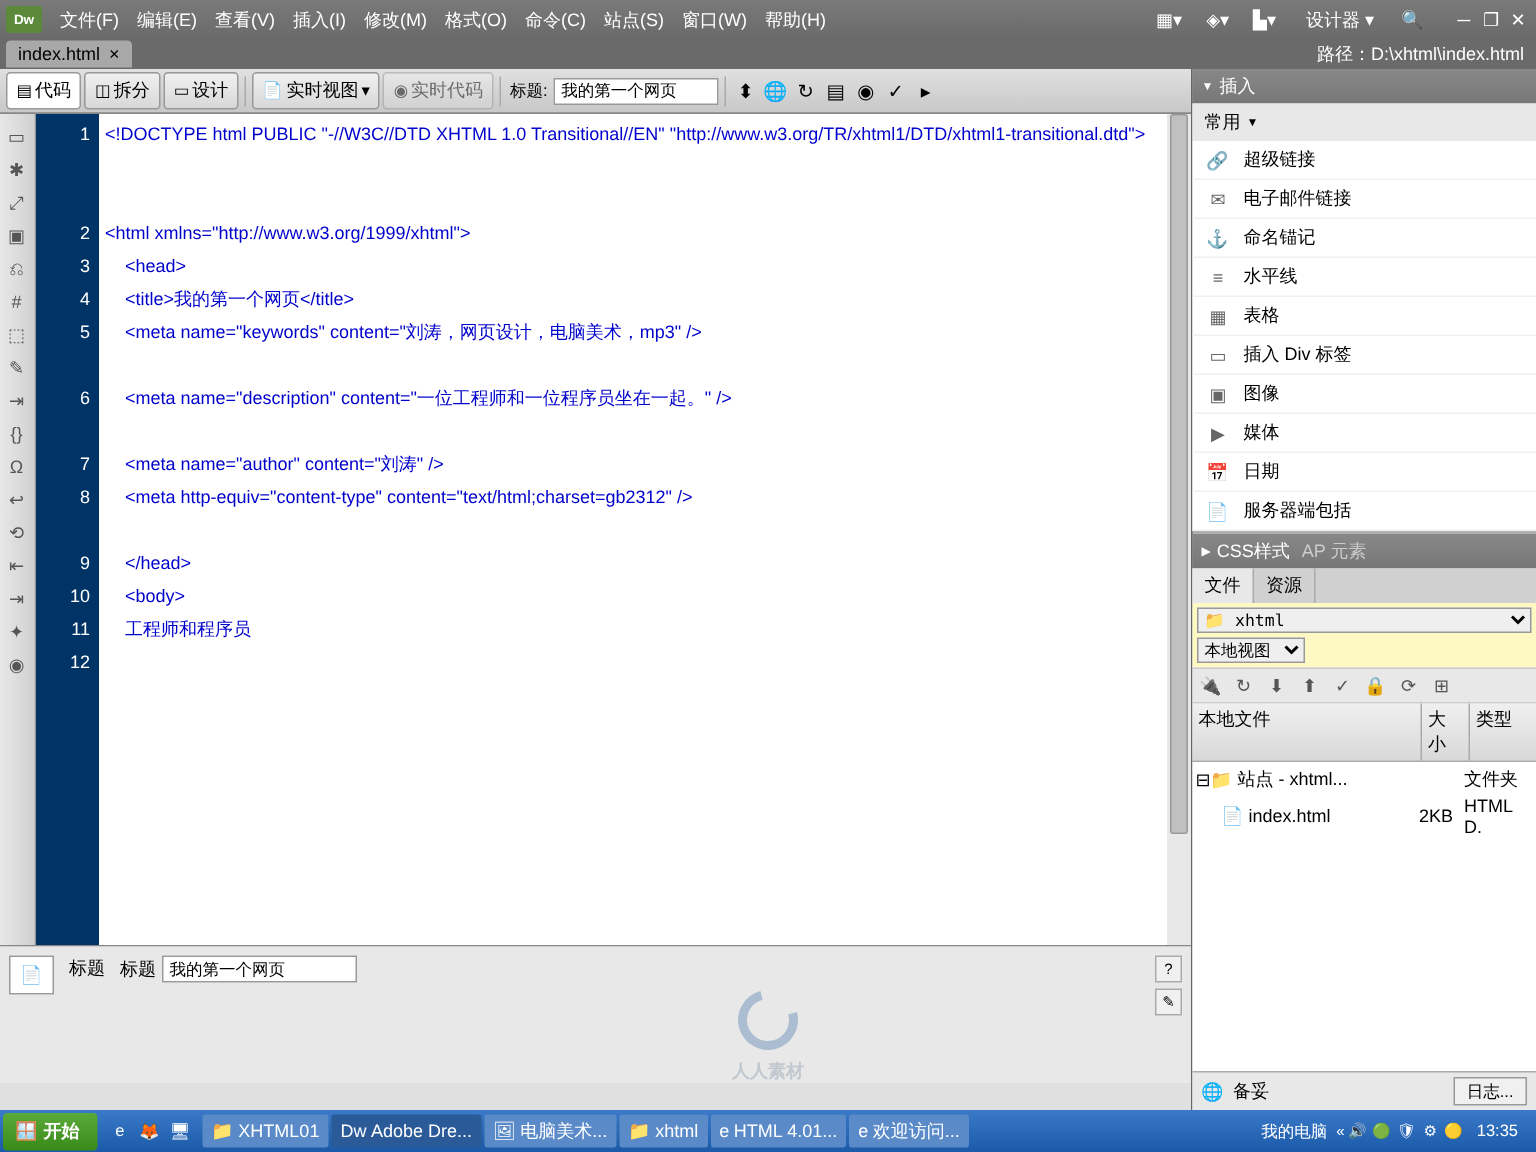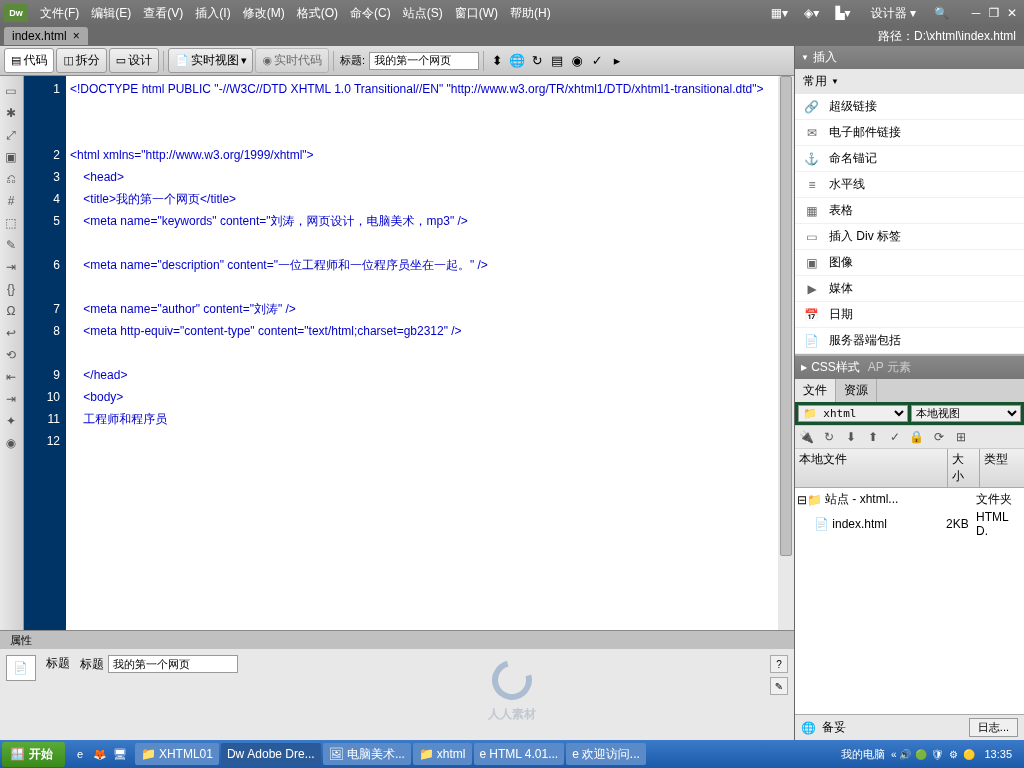--- a/index.html
+++ b/index.html
@@ -70,21 +70,21 @@
 .insert-panel { background: #e8e8e8; }
 .category-header { padding: 4px 8px; font-size: 11px; background: #e8e8e8; display:flex; align-items:center; gap:4px;}
 .insert-list { background: #fff; }
 .insert-item { display: flex; align-items: center; gap: 8px; padding: 4px 8px; cursor: pointer; border-bottom: 1px solid #f0f0f0; font-size: 12px; }
 .insert-item .ico { width: 18px; height: 16px; display: flex; align-items: center; justify-content: center; color: #666; font-size: 12px; }
 .panel-tabs { display: flex; background: #d0d0d0; font-size: 11px; }
 .panel-tabs .ptab { padding: 3px 8px; cursor: pointer; border-right: 1px solid #aaa; }
 .panel-tabs .ptab.active { background: #e8e8e8; }
 
 .files-panel { flex: 1; background: #e8e8e8; display: flex; flex-direction: column; }
-.file-dropdown { display: flex; padding: 3px; gap: 3px; background: #14532d; }
+.file-dropdown { display: flex; padding: 3px; gap: 3px; background: #fef9c3; flex-direction: column; }
 .file-dropdown select { flex: 1; font-size: 11px; border: 1px solid #999; font-family: monospace;}
 .file-toolbar { display: flex; padding: 2px; gap: 2px; background: #e8e8e8; border-top: 1px solid #ccc; border-bottom: 1px solid #ccc; }
 .file-toolbar .fbtn { width: 20px; height: 18px; display: flex; align-items: center; justify-content: center; cursor: pointer; font-size: 12px; color: #555;}
 .file-header { display: flex; background: linear-gradient(#f0f0f0, #d8d8d8); font-size: 11px; border-bottom: 1px solid #aaa; }
 .file-header span { padding: 2px 4px; border-right: 1px solid #aaa; font-family: monospace;}
 .file-header span:nth-child(1){ flex:1;}
 .file-tree { flex: 1; background: #fff; font-family: monospace; font-size: 12px; padding: 2px; }
 .file-row { display: flex; align-items: center; padding: 1px 0; }
 .file-row .indent { display: inline-block; }
 .file-row .folder-ico { color: #d4a020; margin-right: 3px; }
@@ -219,23 +219,20 @@
             <div class="code-line" style="min-height: 22px;">    工程师和程序员</div>
             <div class="code-line" style="min-height: 22px;"></div>
           </div>
         <div class="scroll-v">
             <div class="scroll-thumb"></div>
           </div>
       </div>
 
 
       <div class="props-panel">
-        <div class="panel-tab">
-            <span>属性</span>
-          </div>
         <div class="panel-body">
           <div class="icon-box">📄</div>
           <span>标题</span>
           <div class="field">
             <span>标题</span>
             <input type="text" value="我的第一个网页" style="">
           </div>
           <div class="right-icons">
             <div>?</div>
             <div>✎</div>

